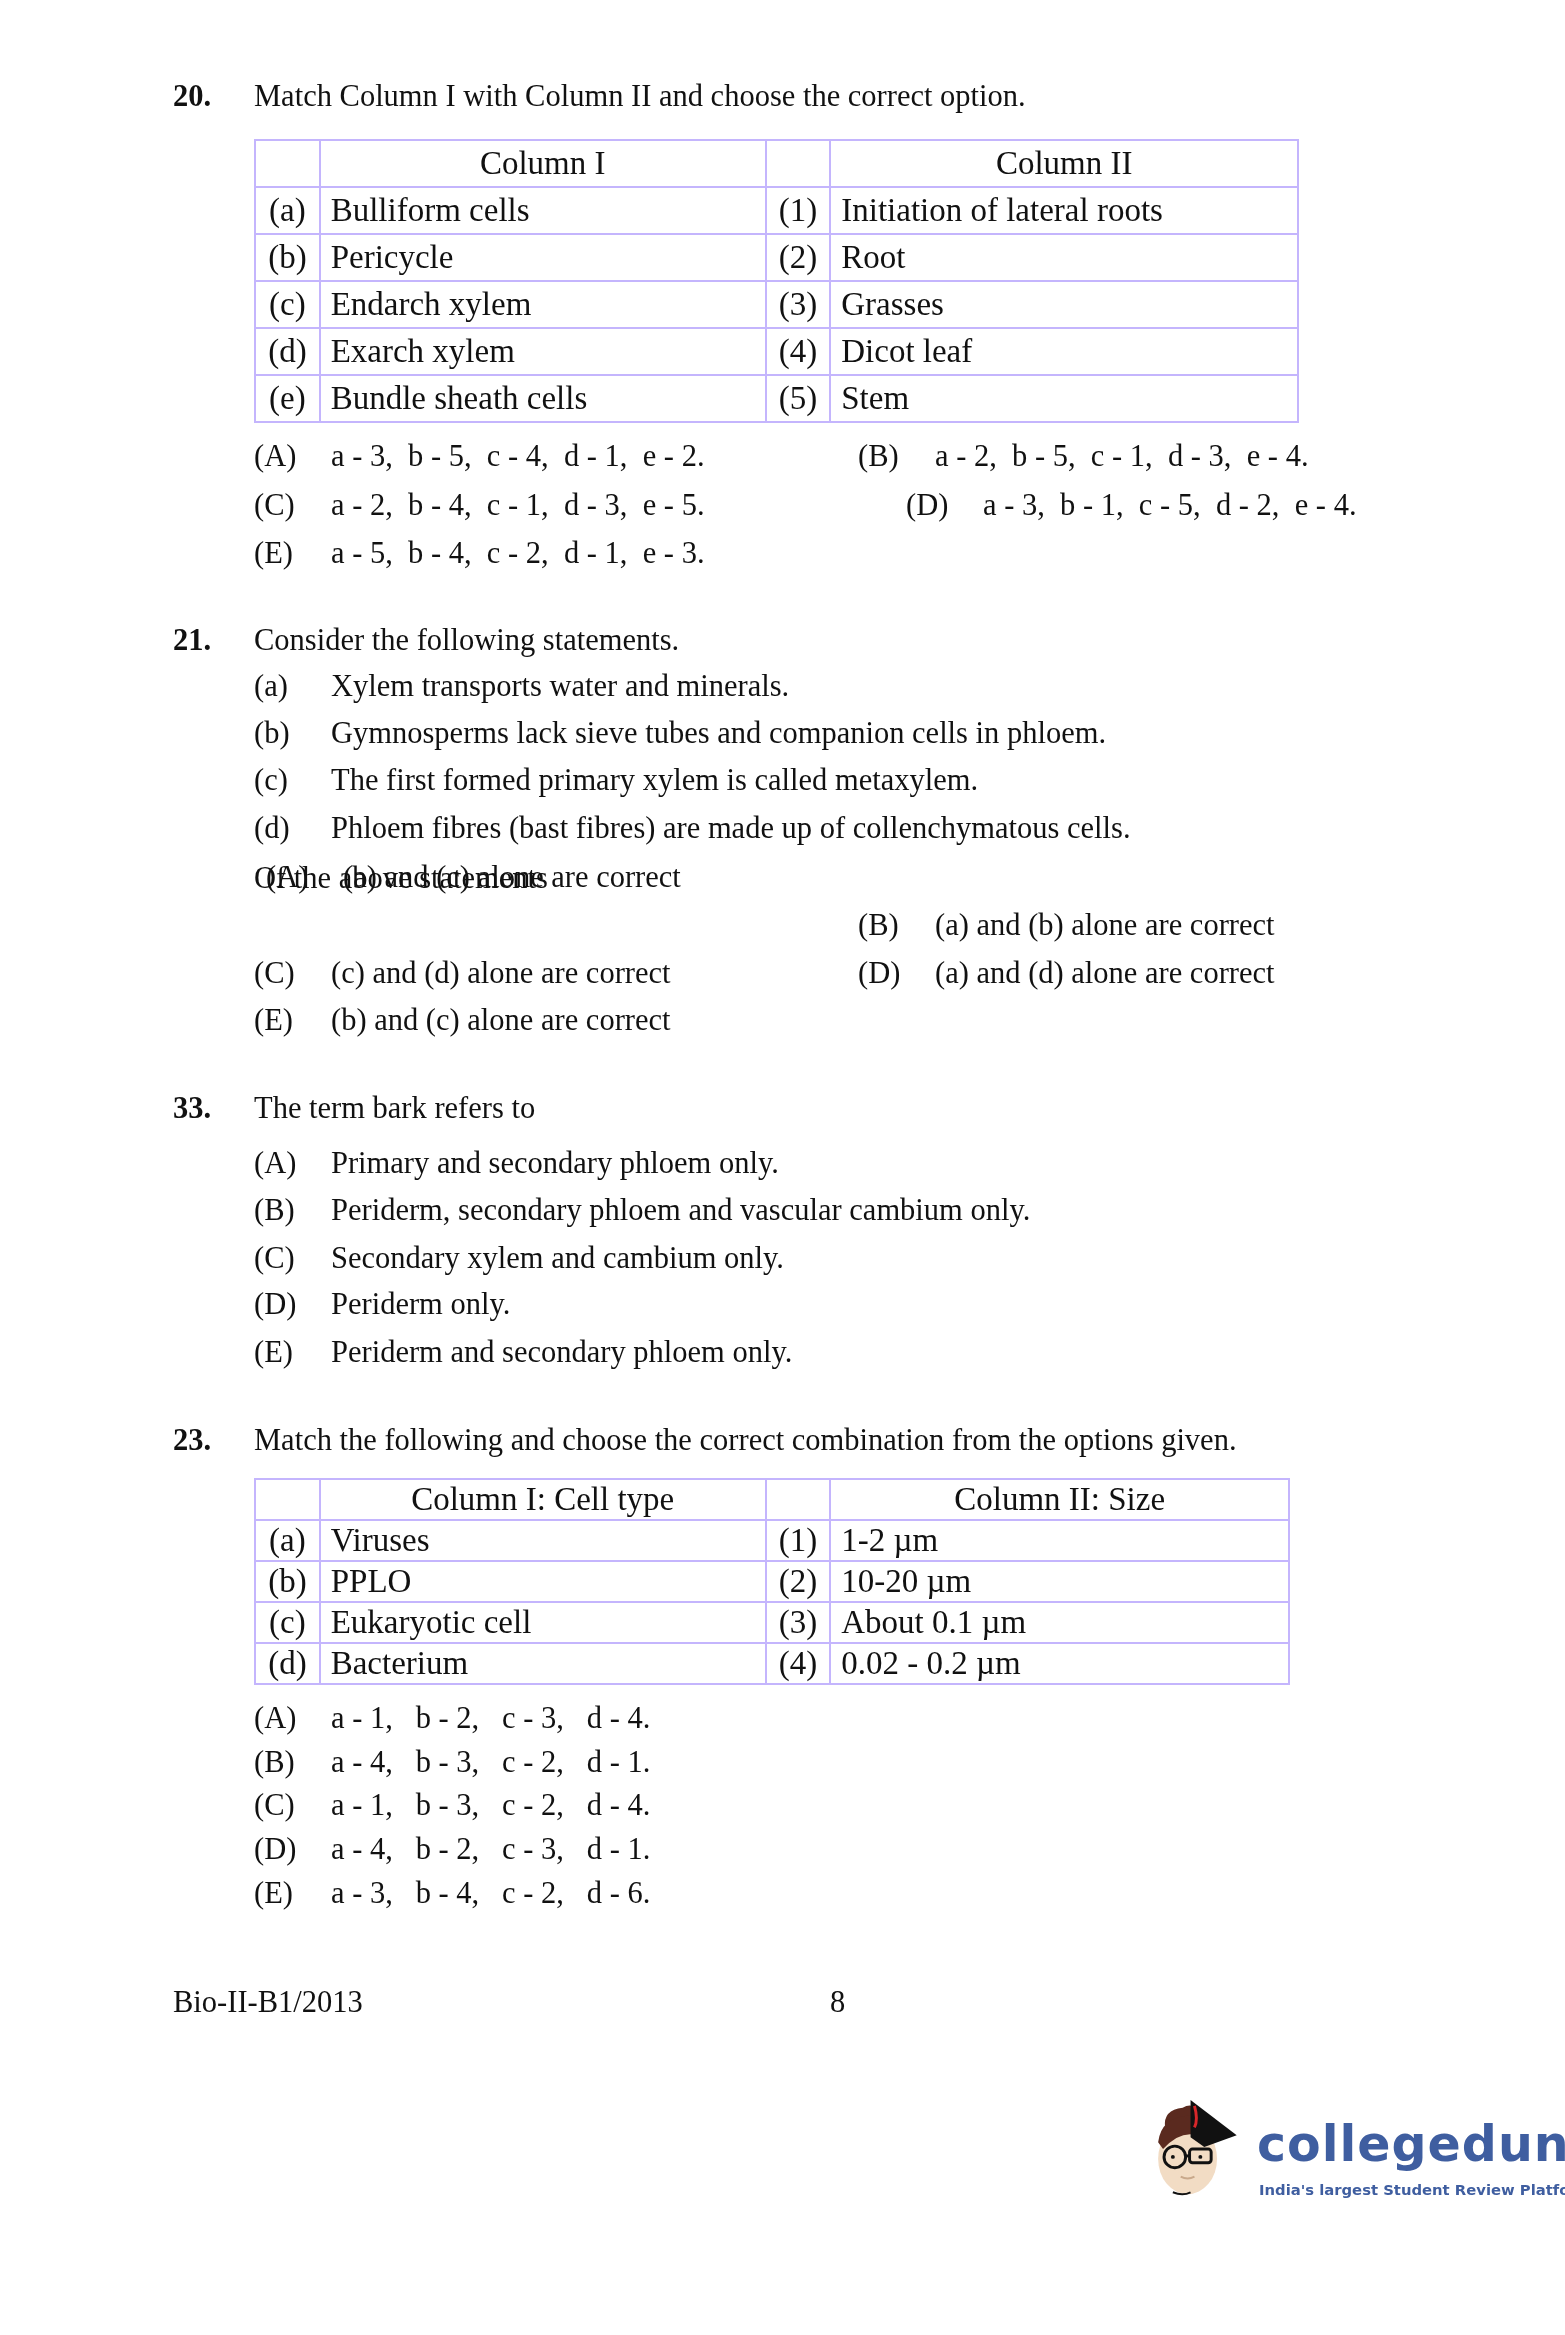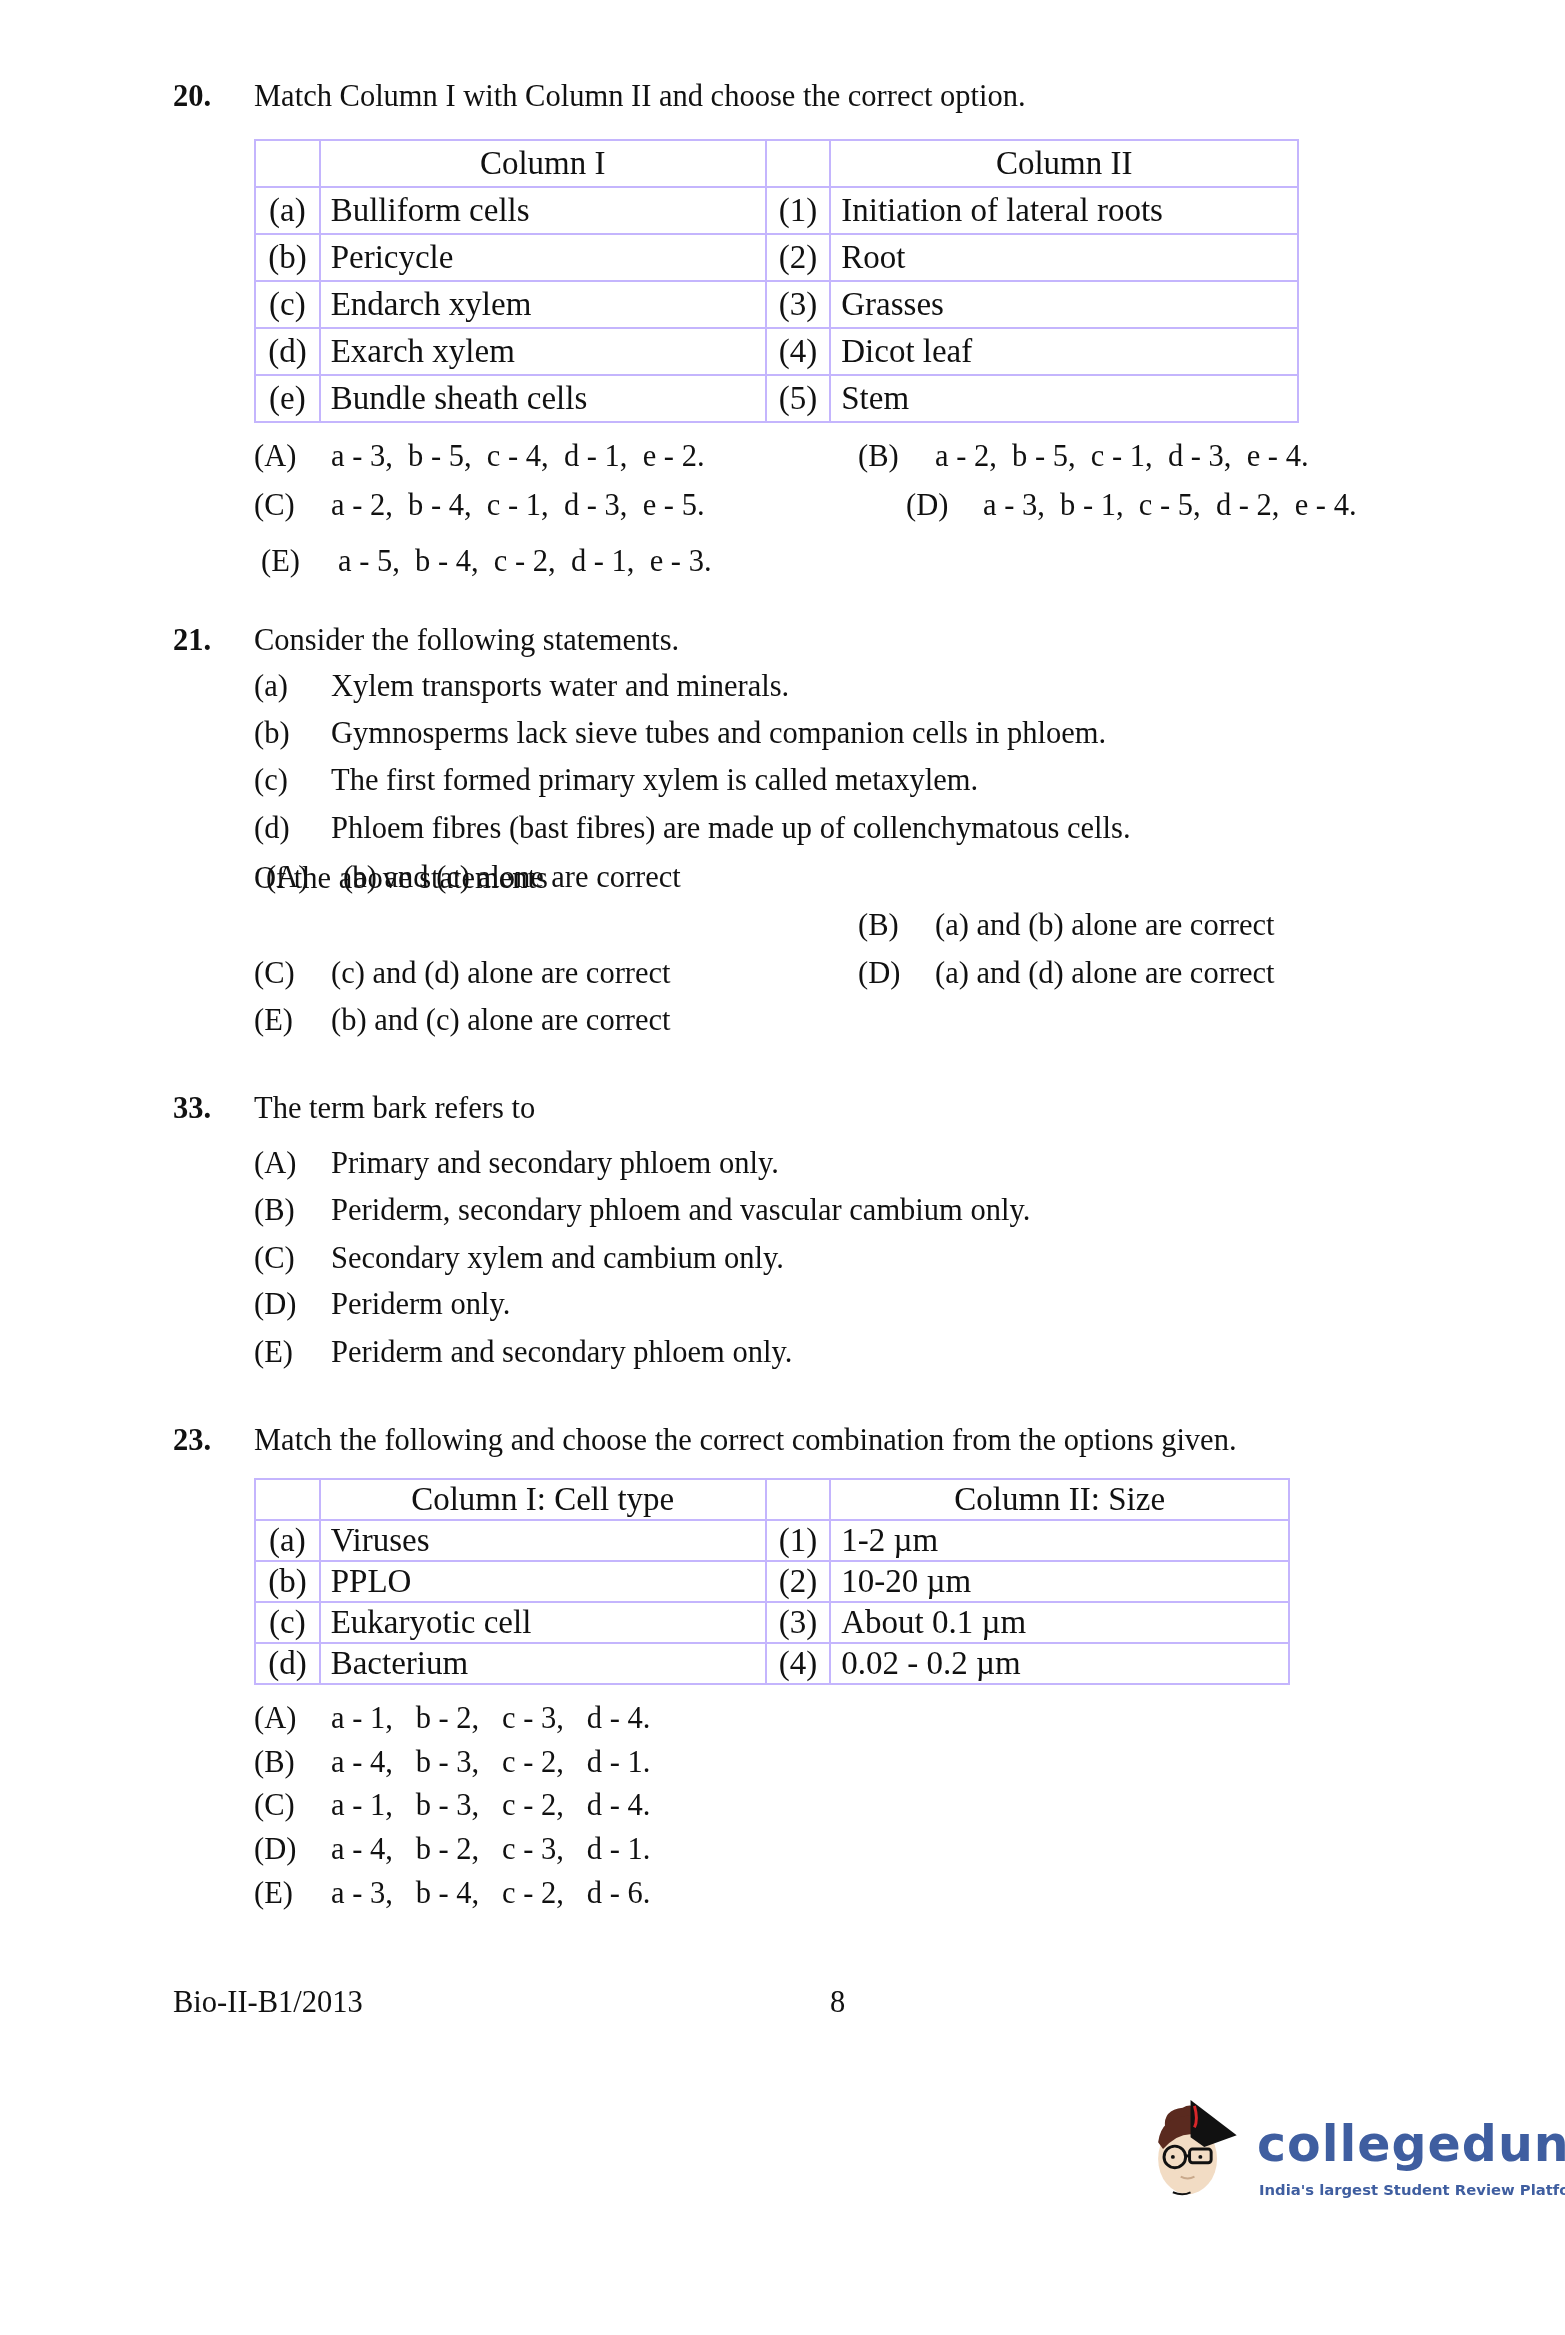--- a/index.html
+++ b/index.html
@@ -60,21 +60,21 @@
     <td class="lbl">(5)</td>
     <td>Stem</td>
   </tr>
 </tbody>
   </table>
 
 <div class="abs" style="left:254px;top:439px;"><span class="opt-l">(A)</span><span style="white-space:pre;">a - 3,  b - 5,  c - 4,  d - 1,  e - 2.</span></div>
 <div class="abs" style="left:858px;top:439px;"><span class="opt-l">(B)</span><span style="white-space:pre;margin-top:48px;">a - 2,  b - 5,  c - 1,  d - 3,  e - 4.</span></div>
 <div class="abs" style="left:254px;top:488px;"><span class="opt-l">(C)</span><span style="white-space:pre;">a - 2,  b - 4,  c - 1,  d - 3,  e - 5.</span></div>
 <div class="abs" style="left:858px;top:488px;margin-left:48px;"><span class="opt-l">(D)</span><span style="white-space:pre;">a - 3,  b - 1,  c - 5,  d - 2,  e - 4.</span></div>
-<div class="abs" style="left:261px;top:536px;margin-top:8px;"><span class="opt-l">(E)</span><span style="white-space:pre;">a - 5,  b - 4,  c - 2,  d - 1,  e - 3.</span></div>
+<div class="abs" style="left:254px;top:536px;"><span class="opt-l">(E)</span><span style="white-space:pre;">a - 5,  b - 4,  c - 2,  d - 1,  e - 3.</span></div>
 
 <div class="abs qnum" style="left:173px;top:623px;">21.</div>
 <div class="abs" style="left:254px;top:623px;">Consider the following statements.</div>
 <div class="abs" style="left:254px;top:669px;"><span class="opt-l">(a)</span><span>Xylem transports water and minerals.</span></div>
 <div class="abs" style="left:254px;top:716px;"><span class="opt-l">(b)</span><span>Gymnosperms lack sieve tubes and companion cells in phloem.</span></div>
 <div class="abs" style="left:254px;top:763px;"><span class="opt-l">(c)</span><span>The first formed primary xylem is called metaxylem.</span></div>
 <div class="abs" style="left:254px;top:811px;"><span class="opt-l">(d)</span><span>Phloem fibres (bast fibres) are made up of collenchymatous cells.</span></div>
 <div class="abs" style="left:254px;top:861px;">Of the above statements</div>
 <div class="abs" style="left:254px;top:860px;margin-left:12px;"><span class="opt-l">(A)</span><span>(a) and (c) alone are correct</span></div>
 <div class="abs" style="left:858px;top:908px;"><span class="opt-l">(B)</span><span>(a) and (b) alone are correct</span></div>

